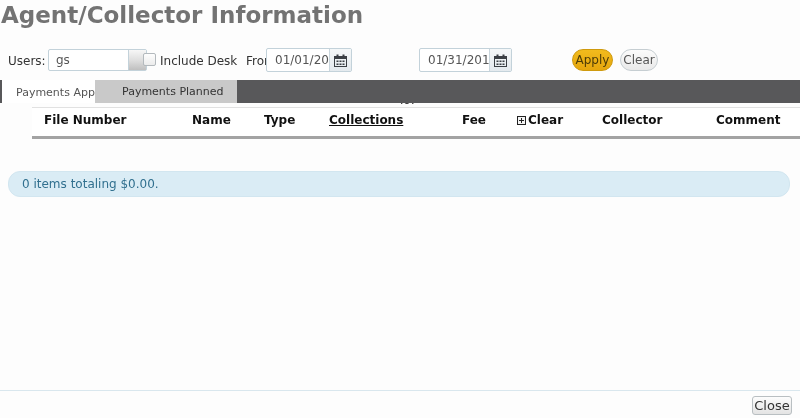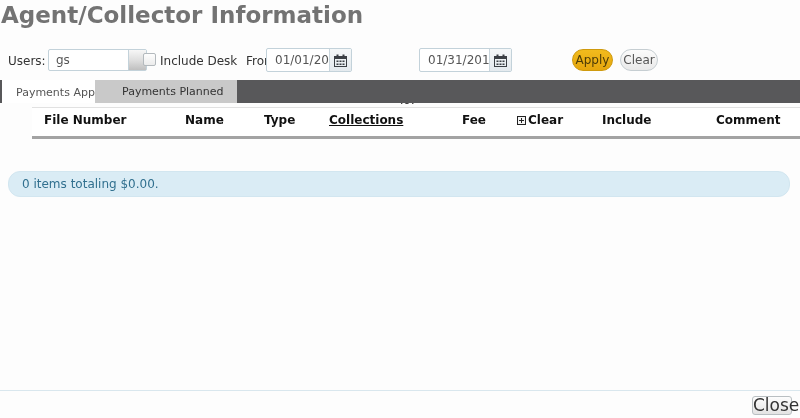--- a/index.html
+++ b/index.html
@@ -75,21 +75,21 @@
   .tab-inactive{ left:95px; background:#c9c9c9; color:#333;padding-left:27px; }
   
   .thead{
     position:absolute; left:0; top:107px; width:800px; height:32px;
     border-top:1px solid #e1e1e1; border-bottom:3px solid #a3a3a3; background:#fff;margin-left:32px;
   }
   .th{
     position:absolute; top:0; height:24px; line-height:24px; font-size:12px;
     font-weight:bold; color:#111; white-space:nowrap; cursor:pointer;
   }
-  .th-filenumber{ left:12px; } .th-name{ left:153px; } .th-type{ left:232px; }
+  .th-filenumber{ left:12px; } .th-name{ left:160px; } .th-type{ left:232px; }
   .th-collections{ left:297px;text-decoration:underline; } .th-fee{ left:430px; } .th-date{ left:485px; }
   .th-customer{ left:570px; } .th-comment{ left:684px; }
   .expand-icon{
     display:inline-block; position:relative; width:9px; height:9px;
     border:1px solid #222; background:#f4f4f4; margin-right:2px; vertical-align:-1px;
   }
   .expand-icon::before{
     content:""; position:absolute; left:1px; top:3px; width:5px; height:1px; background:#222;
   }
   .expand-icon::after{
@@ -110,21 +110,21 @@
     background:#daecf5; border:1px solid #d2e6f0; border-radius:12px;
     color:#31708f; font-size:12px; line-height:24px; padding-left:13px;
   }
   
   .footer-divider{
     position:absolute; left:0; top:390px; width:800px; height:1px; background:#d9e7ee;
   }
   .btn-close{
     position:absolute; right:8px; top:396px; width:40px; height:19px;
     background:linear-gradient(#fdfdfd,#e3e3e3); border:1px solid #b9bfc2;
-    border-radius:3px; color:#333; font-size:17px; line-height:15px; cursor:pointer;
+    border-radius:3px; color:#333; font-size:13px; line-height:15px; cursor:pointer;
     font-family:"DejaVu Sans","Liberation Sans",sans-serif; padding:0;
   }
   .cal-svg{ display:block; }
 </style>
 </head>
 <body>
 
 <div class="screen">
 
   <div class="page-title">Agent/Collector Information</div>
@@ -190,21 +190,21 @@
     <div class="tab tab-inactive">Payments Planned</div>
   </div>
 
   <div class="thead">
     <span class="th th-filenumber">File Number</span>
     <span class="th th-name">Name</span>
     <span class="th th-type">Type</span>
     <span class="th th-collections">Collections</span>
     <span class="th th-fee">Fee</span>
     <span class="th th-date"><span class="expand-icon"></span><span>Clear</span></span>
-    <span class="th th-customer">Include</span>
+    <span class="th th-customer">Collector</span>
     <span class="th th-comment">Comment</span>
   </div>
 
 
   <div class="alert-info">
     <span>0 items totaling $0.00.</span>
   </div>
 
   <div class="footer-divider"></div>
   <button class="btn-close">Close</button>

